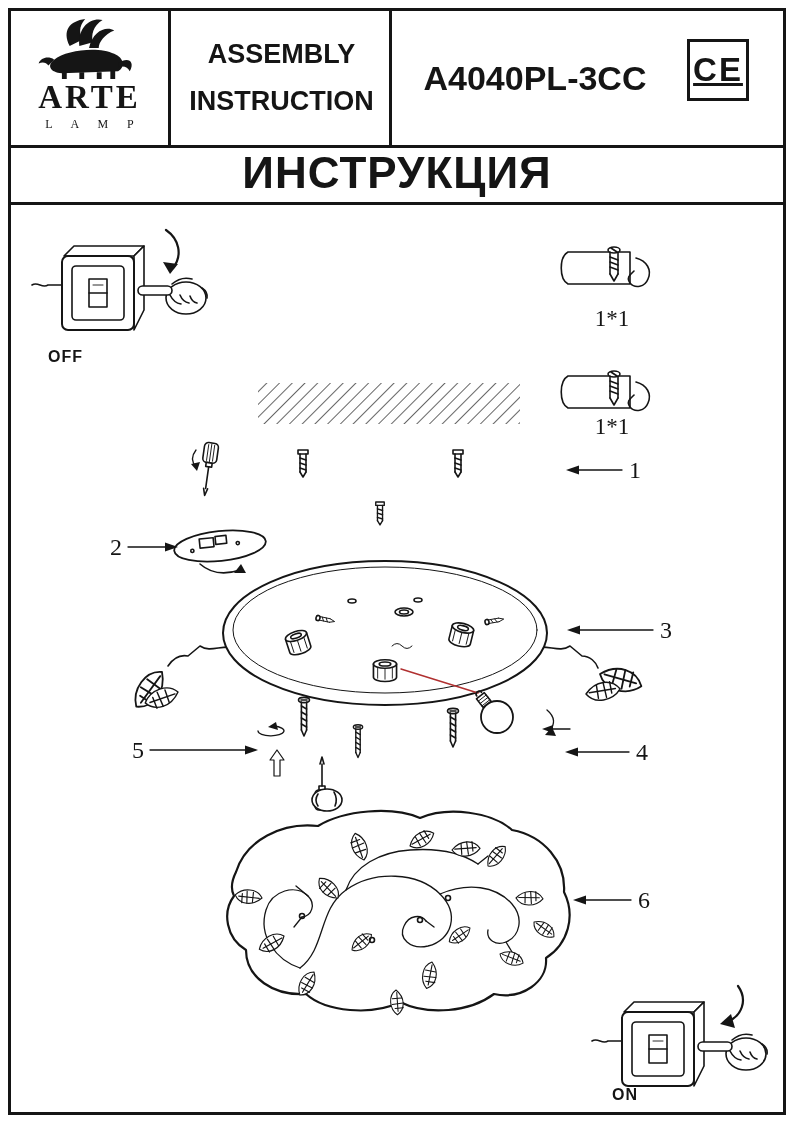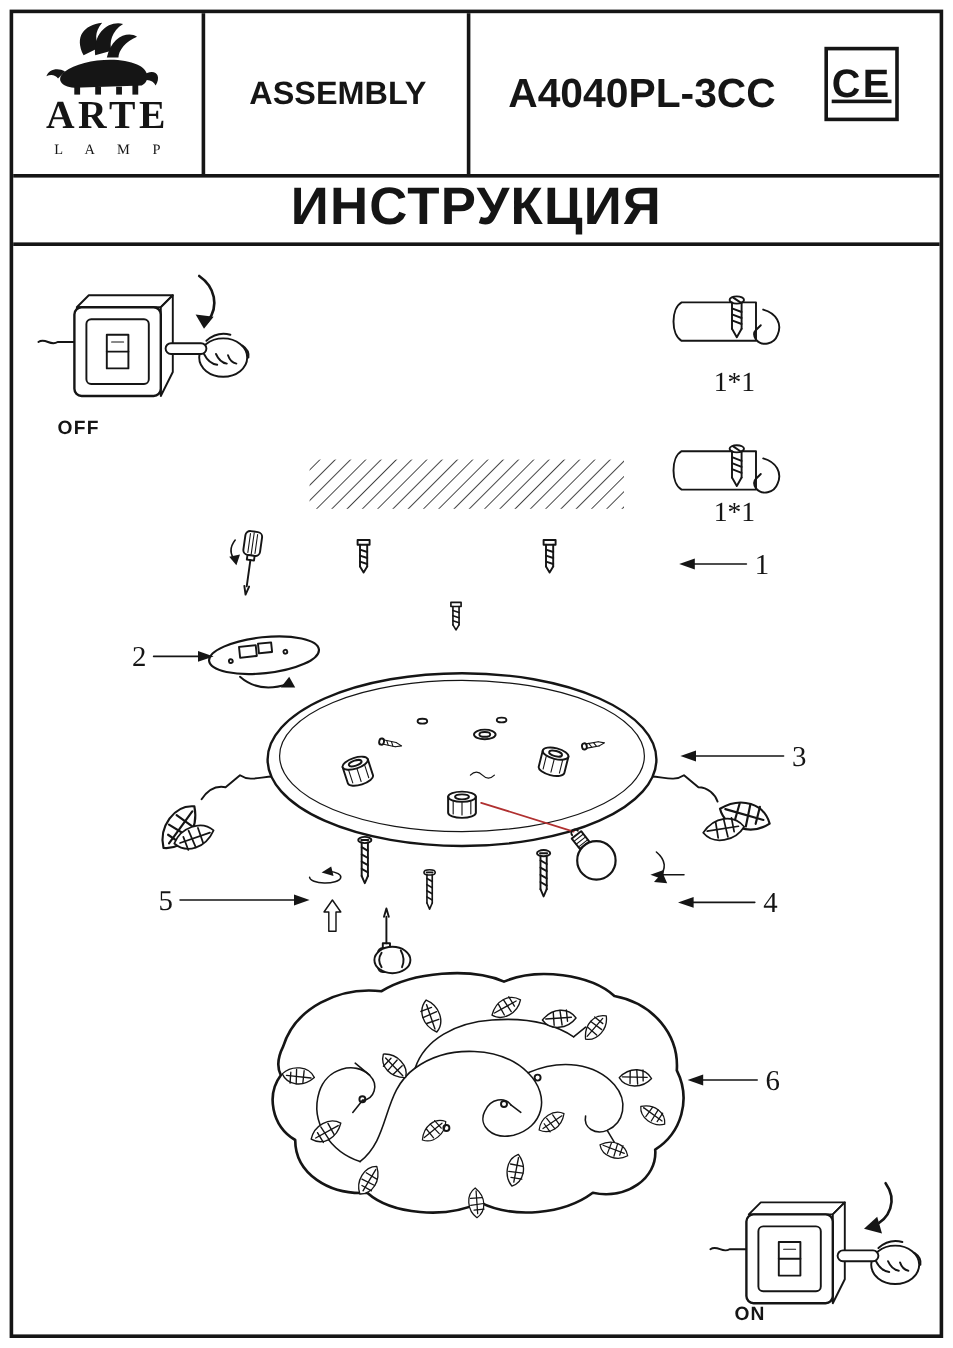--- a/index.html
+++ b/index.html
@@ -43,20 +43,21 @@
         <rect x="76" y="55" width="5" height="9"></rect>
         <path d="M84,48 c10,-8 18,-2 12,8 c-2,-4 -6,-6 -12,-4 Z"></path>
       </g>
     </svg>
     <div class="brand-name">ARTE</div>
     <div class="brand-sub">L A M P</div>
   </div>
 
   <div class="title-cell">
     <div>ASSEMBLY</div>
+    <div>INSTRUCTION</div>
   </div>
 
   <div class="model-cell">A4040PL-3CC</div>
 
   <div class="ce-box">CE</div>
 
   <div class="banner">
     <span>ИНСТРУКЦИЯ</span>
   </div>
 

